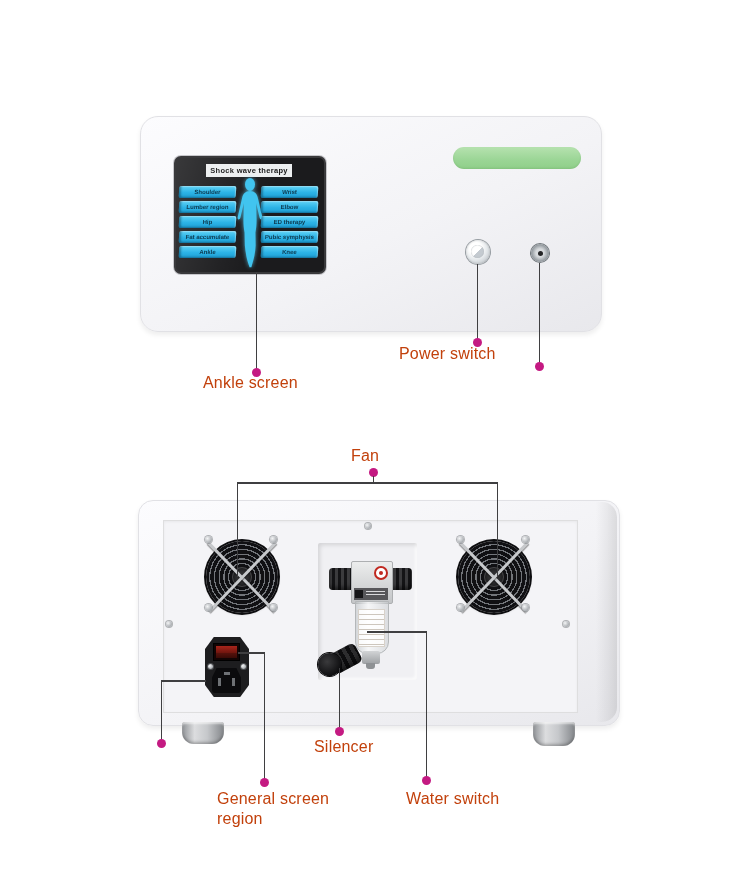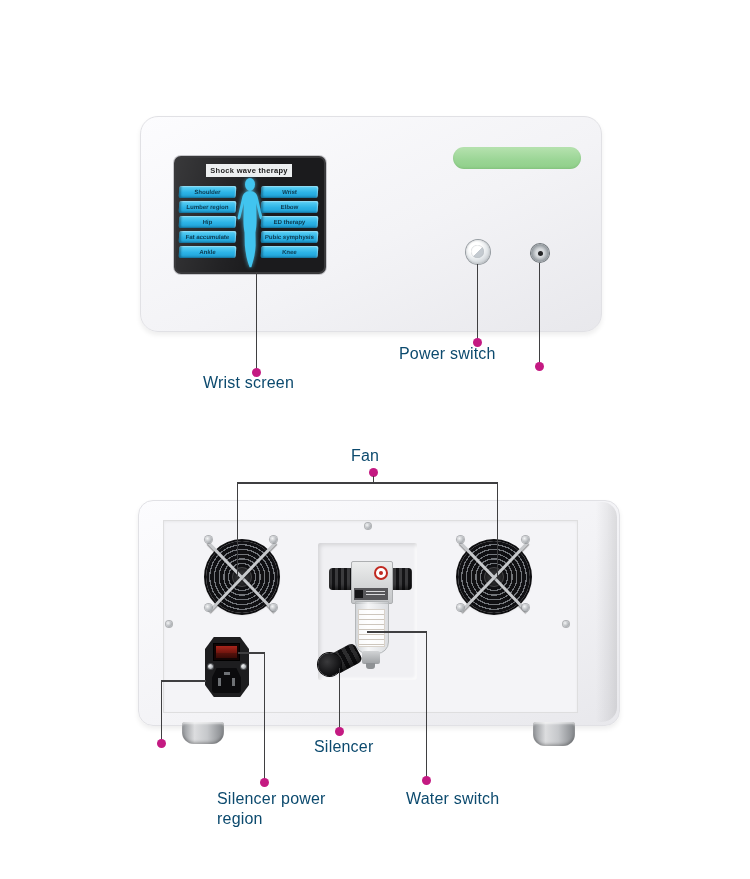--- a/index.html
+++ b/index.html
@@ -1,19 +1,19 @@
 <!DOCTYPE html>
 <html><head>
 <meta charset="utf-8">
 <style>
   html,body{margin:0;padding:0;background:#ffffff;}
   #stage{position:relative;width:750px;height:879px;background:#ffffff;overflow:hidden;
          font-family:"Liberation Sans", sans-serif;color:#3f3f41;}
   
-  .lbl{position:absolute;font-size:16px;line-height:20px;color:#0c4a6e;letter-spacing:.2px;white-space:nowrap;}
+  .lbl{position:absolute;font-size:16px;line-height:20px;color:#c2410c;letter-spacing:.2px;white-space:nowrap;}
   .ln{position:absolute;background:#3f3f41;}
   .vln{width:1.5px;}
   .hln{height:1.5px;}
   .dot{position:absolute;width:9px;height:9px;border-radius:50%;background:#c41a82;}
   
   .body-box{position:absolute;border-radius:18px;border:1px solid #e1e1e5;
      background:linear-gradient(155deg,#fcfcfe 0%,#f3f3f6 55%,#e8e8ec 100%);
      box-shadow:0 3px 5px rgba(0,0,0,0.07);}
   
   .screen{position:absolute;left:176px;top:158px;width:148px;height:114px;background:#1b1b1d;
@@ -141,21 +141,21 @@
     </div>
 
   <div class="ln vln" style="left:255.5px;top:272px;height:100px;"></div>
   <div class="dot" style="left:251.5px;top:367.5px;"></div>
   <div class="ln vln" style="left:476.5px;top:264px;height:78px;"></div>
   <div class="dot" style="left:472.5px;top:337.5px;"></div>
   <div class="ln vln" style="left:538.5px;top:263px;height:103px;"></div>
   <div class="dot" style="left:534.5px;top:361.5px;"></div>
 
   <div class="lbl" style="left:399px;top:344px;">Power switch</div>
-  <div class="lbl" style="left:203px;top:373px;">Wrist screen</div>
+  <div class="lbl" style="left:203px;top:373px;">Ankle screen</div>
 
   <div class="lbl" style="left:351px;top:446px;">Fan</div>
   <div class="dot" style="left:368.5px;top:467.5px;"></div>
   <div class="ln vln" style="left:372.5px;top:476px;height:7px;"></div>
   <div class="ln hln" style="left:237px;top:482px;width:260px;"></div>
   <div class="ln vln" style="left:236.5px;top:482px;height:95px;z-index:5;"></div>
   <div class="ln vln" style="left:496.5px;top:482px;height:95px;z-index:5;"></div>
 
   <div class="body-box" style="left:138px;top:500px;width:480px;height:224px;border-radius:15px;"></div>
   <div class="inner-panel"></div>
@@ -220,19 +220,19 @@
   <div class="dot" style="left:259.5px;top:777.5px;"></div>
 
   <div class="ln vln" style="left:338.5px;top:668px;height:63px;"></div>
   <div class="dot" style="left:334.5px;top:726.5px;"></div>
 
   <div class="ln hln" style="left:367px;top:631px;width:60px;"></div>
   <div class="ln vln" style="left:425.5px;top:631px;height:149px;"></div>
   <div class="dot" style="left:421.5px;top:775.5px;"></div>
 
   <div class="lbl" style="left:217px;top:789px;">
-    <span>Silencer power</span><br>
+    <span>General screen</span><br>
     <span>region</span>
   </div>
   <div class="lbl" style="left:314px;top:737px;">Silencer</div>
   <div class="lbl" style="left:406px;top:789px;">Water switch</div>
 
 </div>
 
 </body></html>

